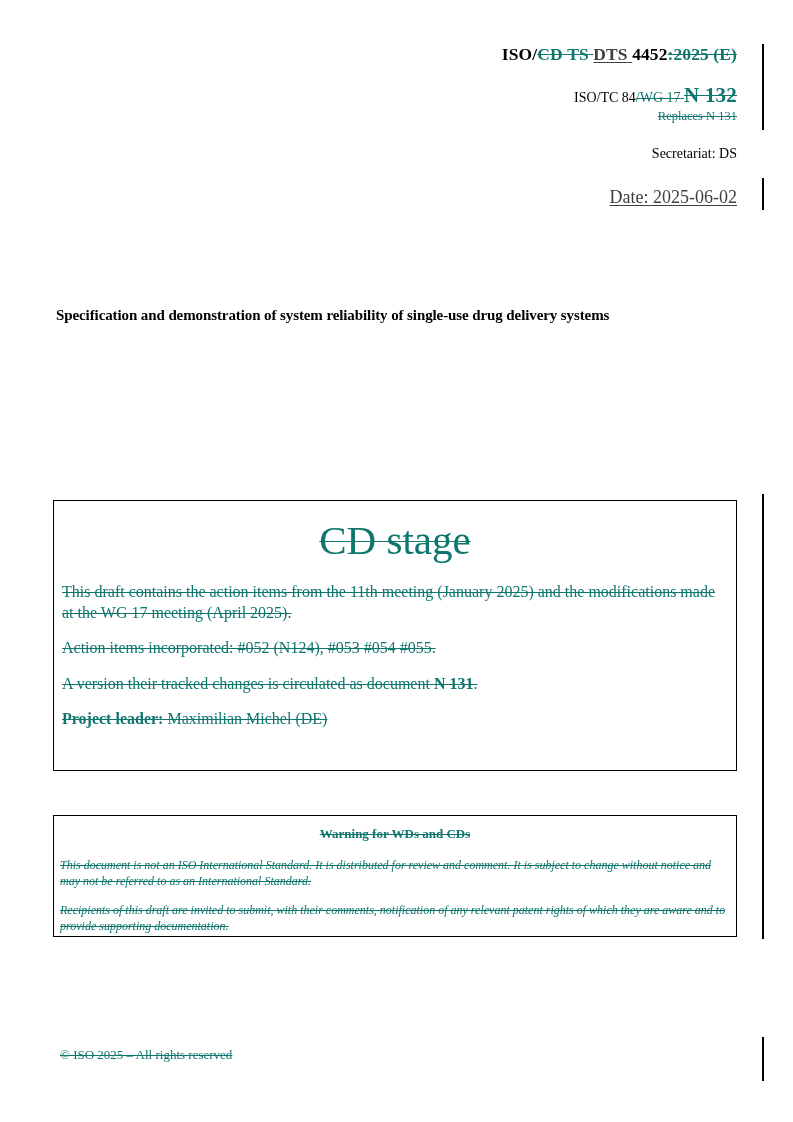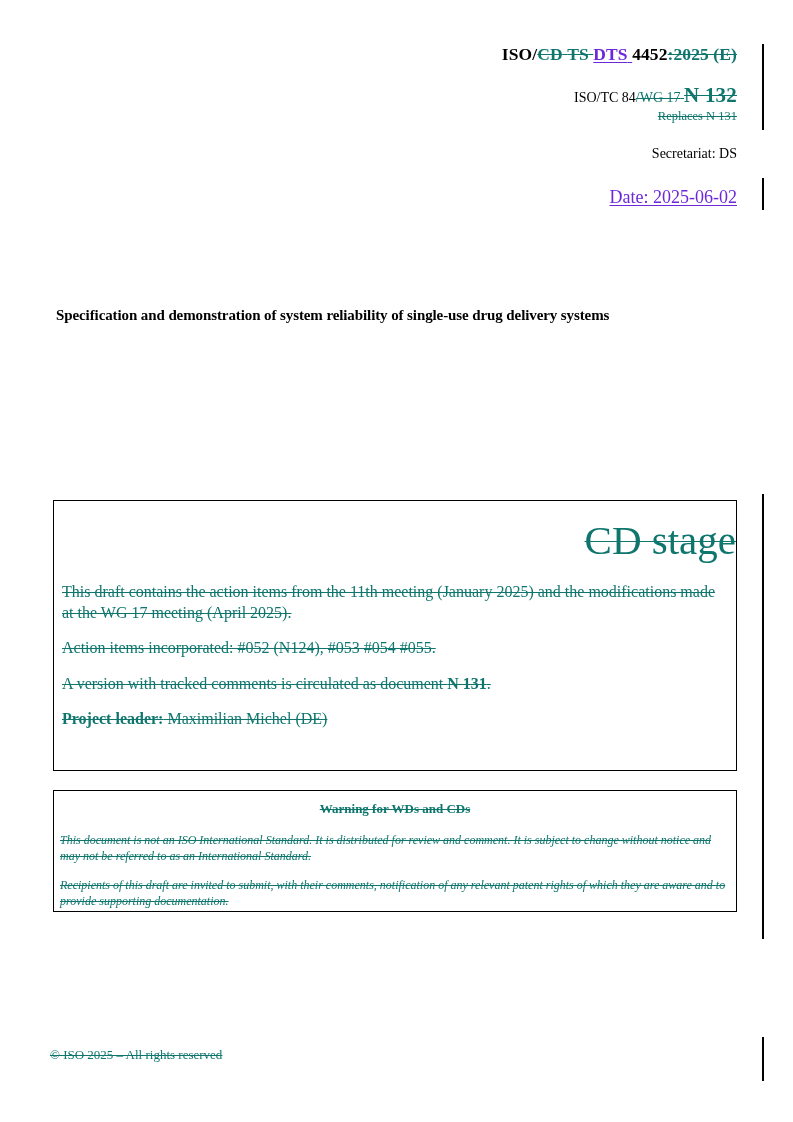--- a/index.html
+++ b/index.html
@@ -54,21 +54,21 @@
   .date-line {
     margin-top: 25px;
     font-size: 18px;
   }
   .red-strike {
     color: #0f766e;
     text-decoration: line-through;
     text-decoration-thickness: 1.4px;
   }
   .red-under {
-    color: #6d28d9;
+    color: #404040;
     text-decoration: underline;
     text-decoration-thickness: 1.2px;
     text-underline-offset: 2px;
   }
   .bold { font-weight: bold; }
 
   
   .doc-title {
     position: absolute;
     left: 56px;
@@ -89,27 +89,27 @@
   }
   .stage-box {
     left: 53px;
     top: 500px;
     width: 684px;
     height: 271px;
     padding: 0;
   }
   .warn-box {
     left: 53px;
-    top: 790px;
+    top: 815px;
     width: 684px;
     height: 122px;
   }
   .stage-heading {
     margin: 16px 0 0 0;
-    text-align: right;
+    text-align: center;
     font-size: 41px;
     line-height: 1.15;
     font-weight: normal;
   }
   .stage-body {
     padding: 0 8px 0 8px;
     margin-top: 18px;
   }
   .stage-body p {
     margin: 0 0 15px 0;
@@ -129,21 +129,21 @@
   .warn-body p {
     margin: 0 0 14px 0;
     font-size: 12px;
     line-height: 1.3;
     font-style: italic;
   }
 
   
   .footer {
     position: absolute;
-    left: 50px;
+    left: 60px;
     top: 1047px;
     font-size: 13px;
   }
 
   
   .change-bar {
     position: absolute;
     left: 762px;
     width: 1.6px;
     background: #000000;
@@ -192,21 +192,21 @@
 
       <p>
         <span class="red-strike">This draft contains the action items from the 11th meeting (January 2025) and the modifications made at the WG 17 meeting (April 2025).</span>
       </p>
 
       <p>
         <span class="red-strike">Action items incorporated: #052 (N124), #053 #054 #055.</span>
       </p>
 
       <p>
-        <span class="red-strike">A version with tracked comments is circulated as document </span><span class="red-strike bold">N 131</span><span class="red-strike">.</span>
+        <span class="red-strike">A version their tracked changes is circulated as document </span><span class="red-strike bold">N 131</span><span class="red-strike">.</span>
       </p>
 
       <p>
         <span class="red-strike bold">Project leader:</span><span class="red-strike"> Maximilian Michel (DE)</span>
       </p>
 
 
     </div>
   </div>
 

